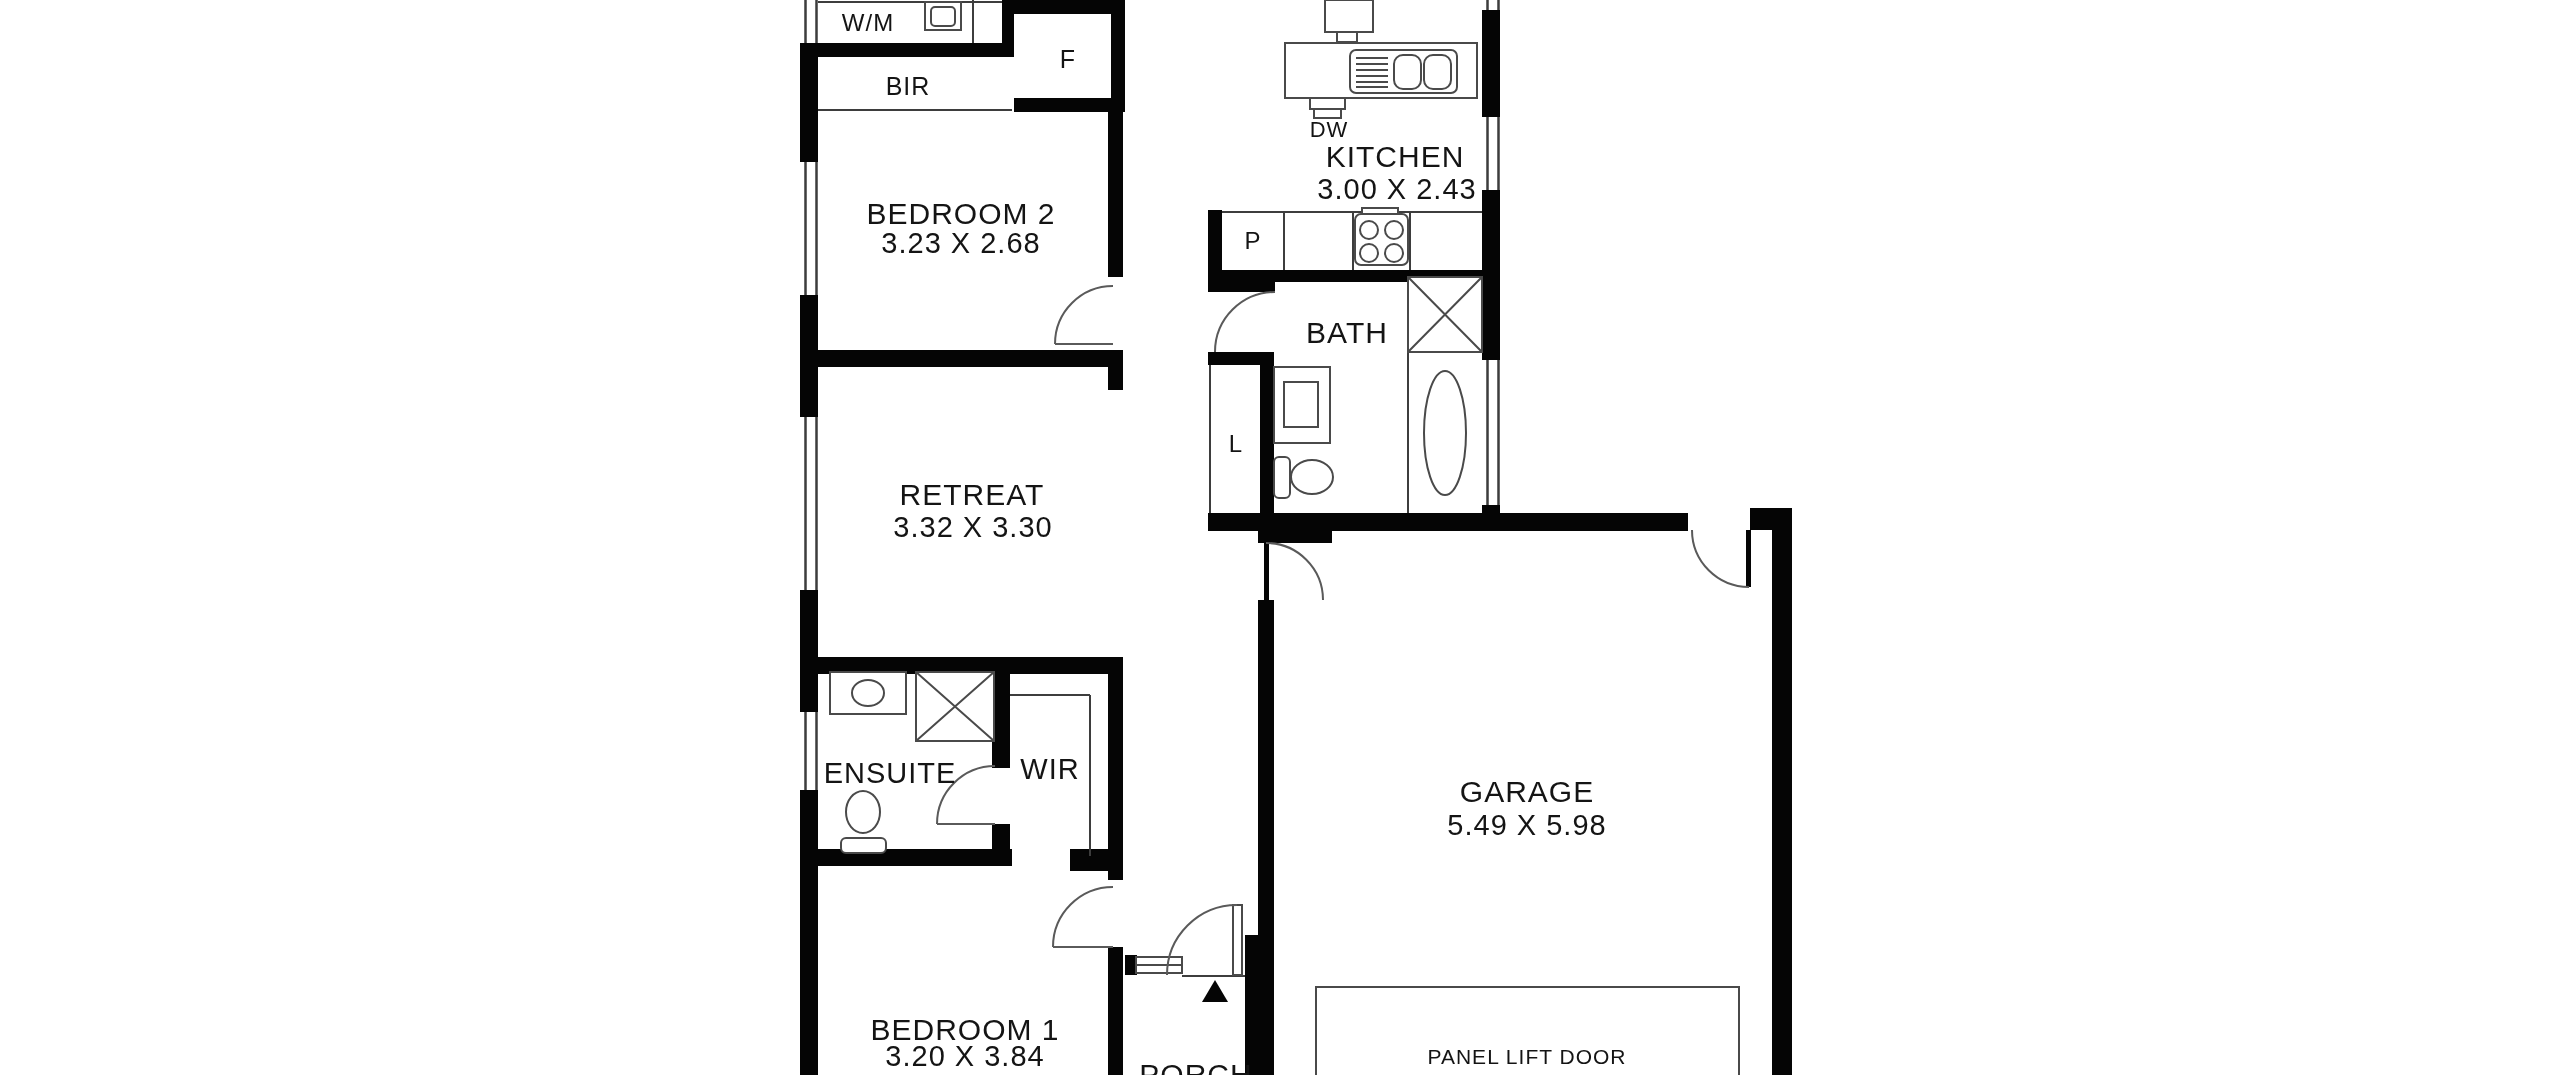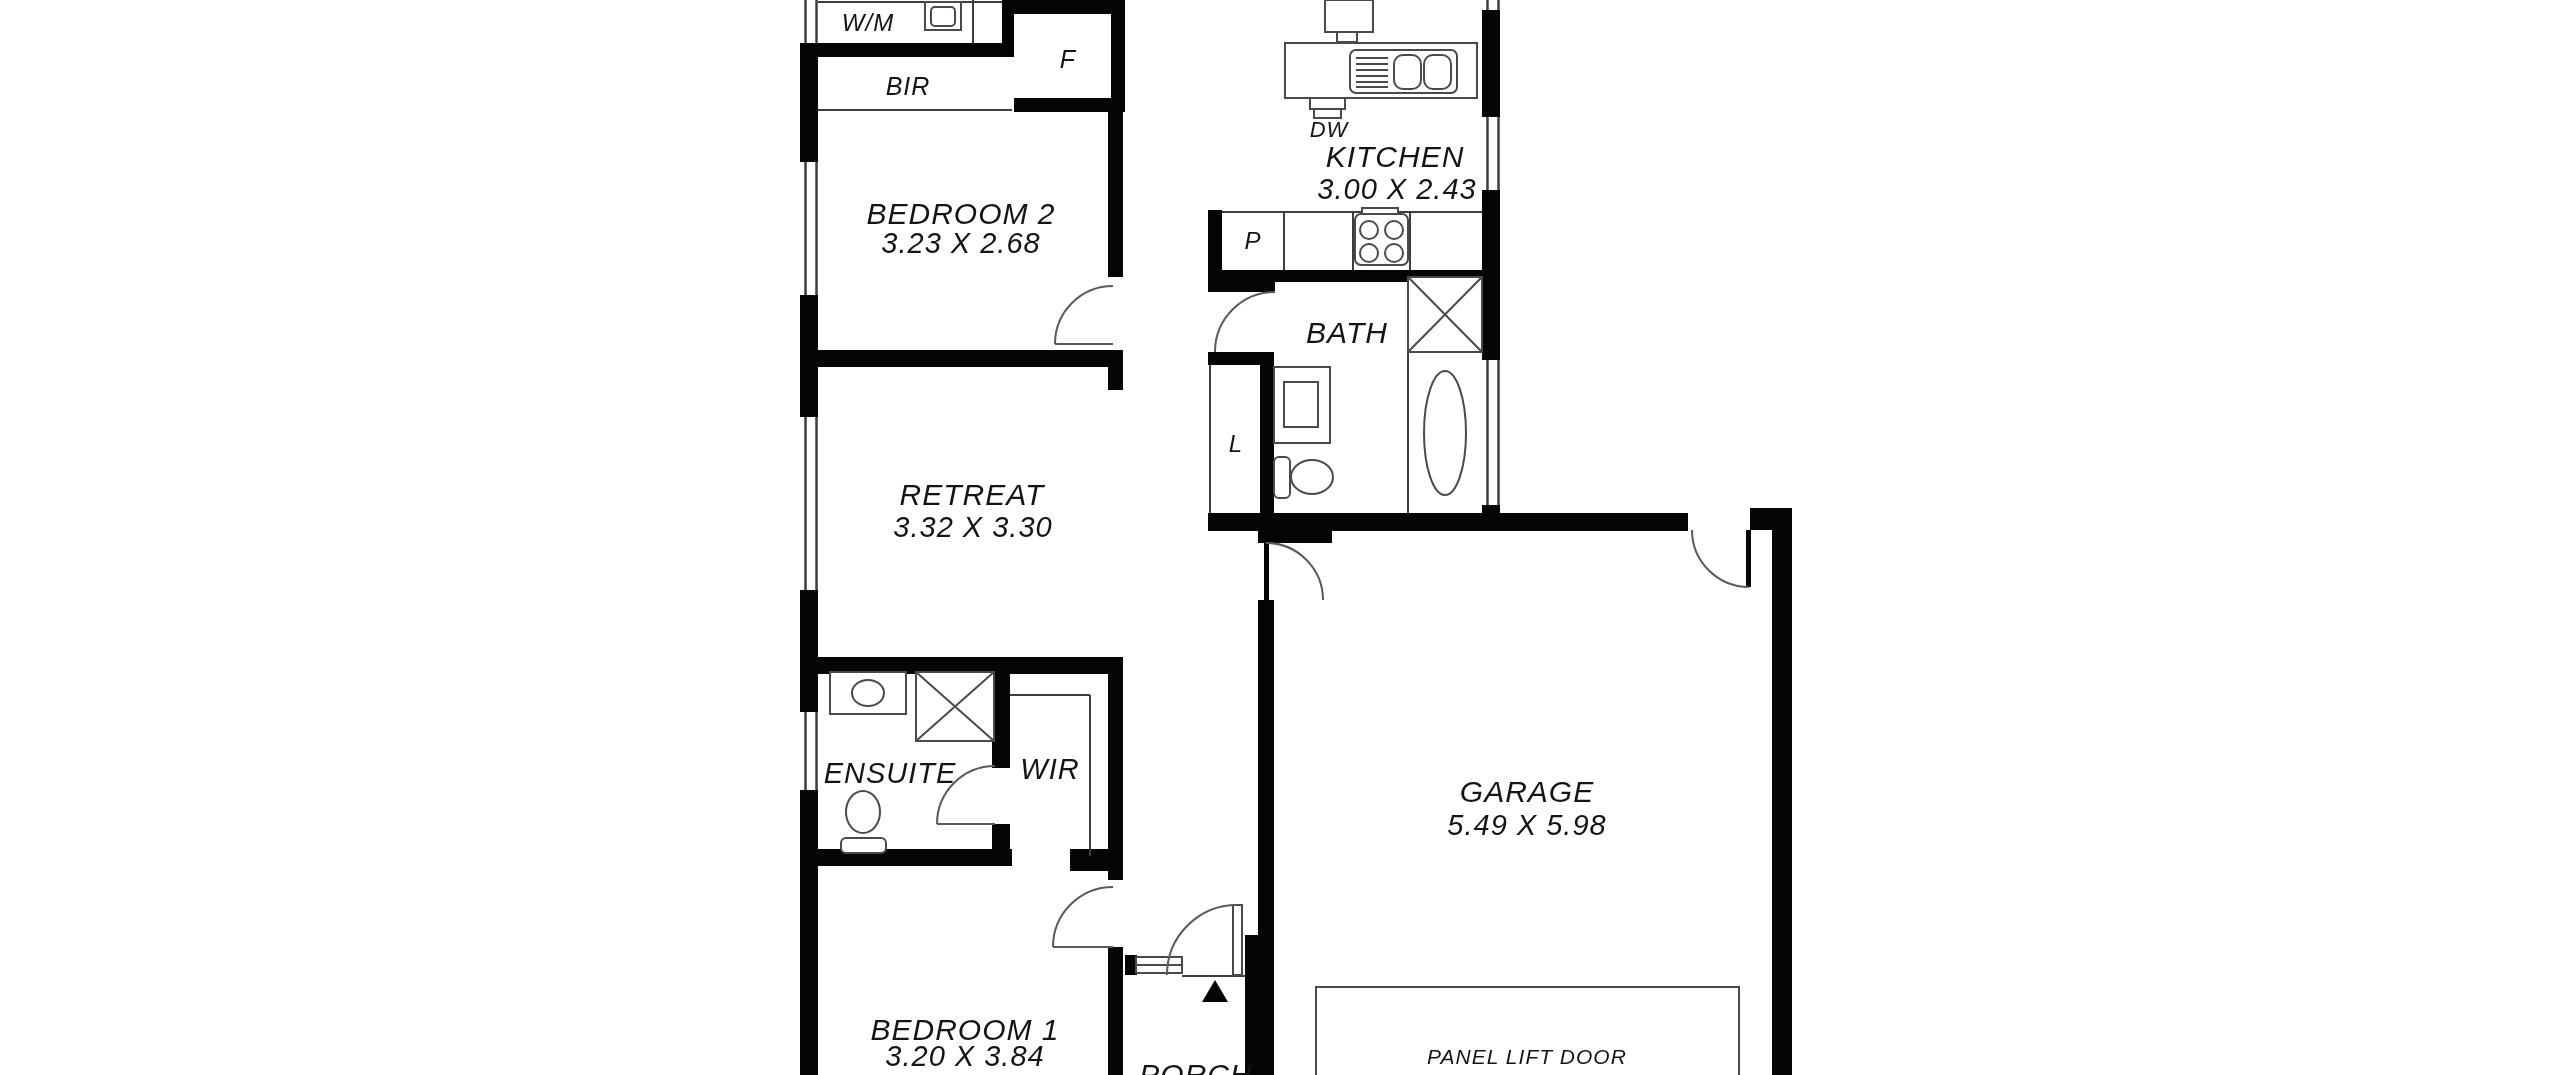--- a/index.html
+++ b/index.html
@@ -1,19 +1,19 @@
 <!DOCTYPE html>
 <html style="--bg: #ffffff; --wall: #050505; --line: #3d3d3d; --fixture: #4a4a4a; --text: #141414;"><head>
 <meta charset="utf-8">
 <style>
   :root{
     --bg:#ffffff; --wall:#050505; --line:#3d3d3d; --fixture:#4a4a4a; --text:#141414;
   }
   html,body{margin:0;padding:0;background:var(--bg);}
-  .canvas{position:relative;width:2560px;height:1075px;background:var(--bg);overflow:hidden;font-style:italic;}
+  .canvas{position:relative;width:2560px;height:1075px;background:var(--bg);overflow:hidden;}
   svg{display:block;}
   .wall rect{fill:var(--wall);stroke:none;}
   .leaf{fill:var(--wall);stroke:none;}
   .win{stroke:var(--line);stroke-width:2.5;fill:none;}
   .thin{stroke:var(--line);stroke-width:2;fill:none;}
   .fx{stroke:var(--fixture);stroke-width:2;fill:#ffffff;}
   .fxl{stroke:var(--fixture);stroke-width:2;fill:none;}
   .arc{stroke:#5a5a5a;stroke-width:2;fill:none;}
   .tri{fill:var(--wall);stroke:none;}
   .t{font-family:"Liberation Sans","DejaVu Sans",sans-serif;fill:var(--text);text-anchor:middle;letter-spacing:1px;}

